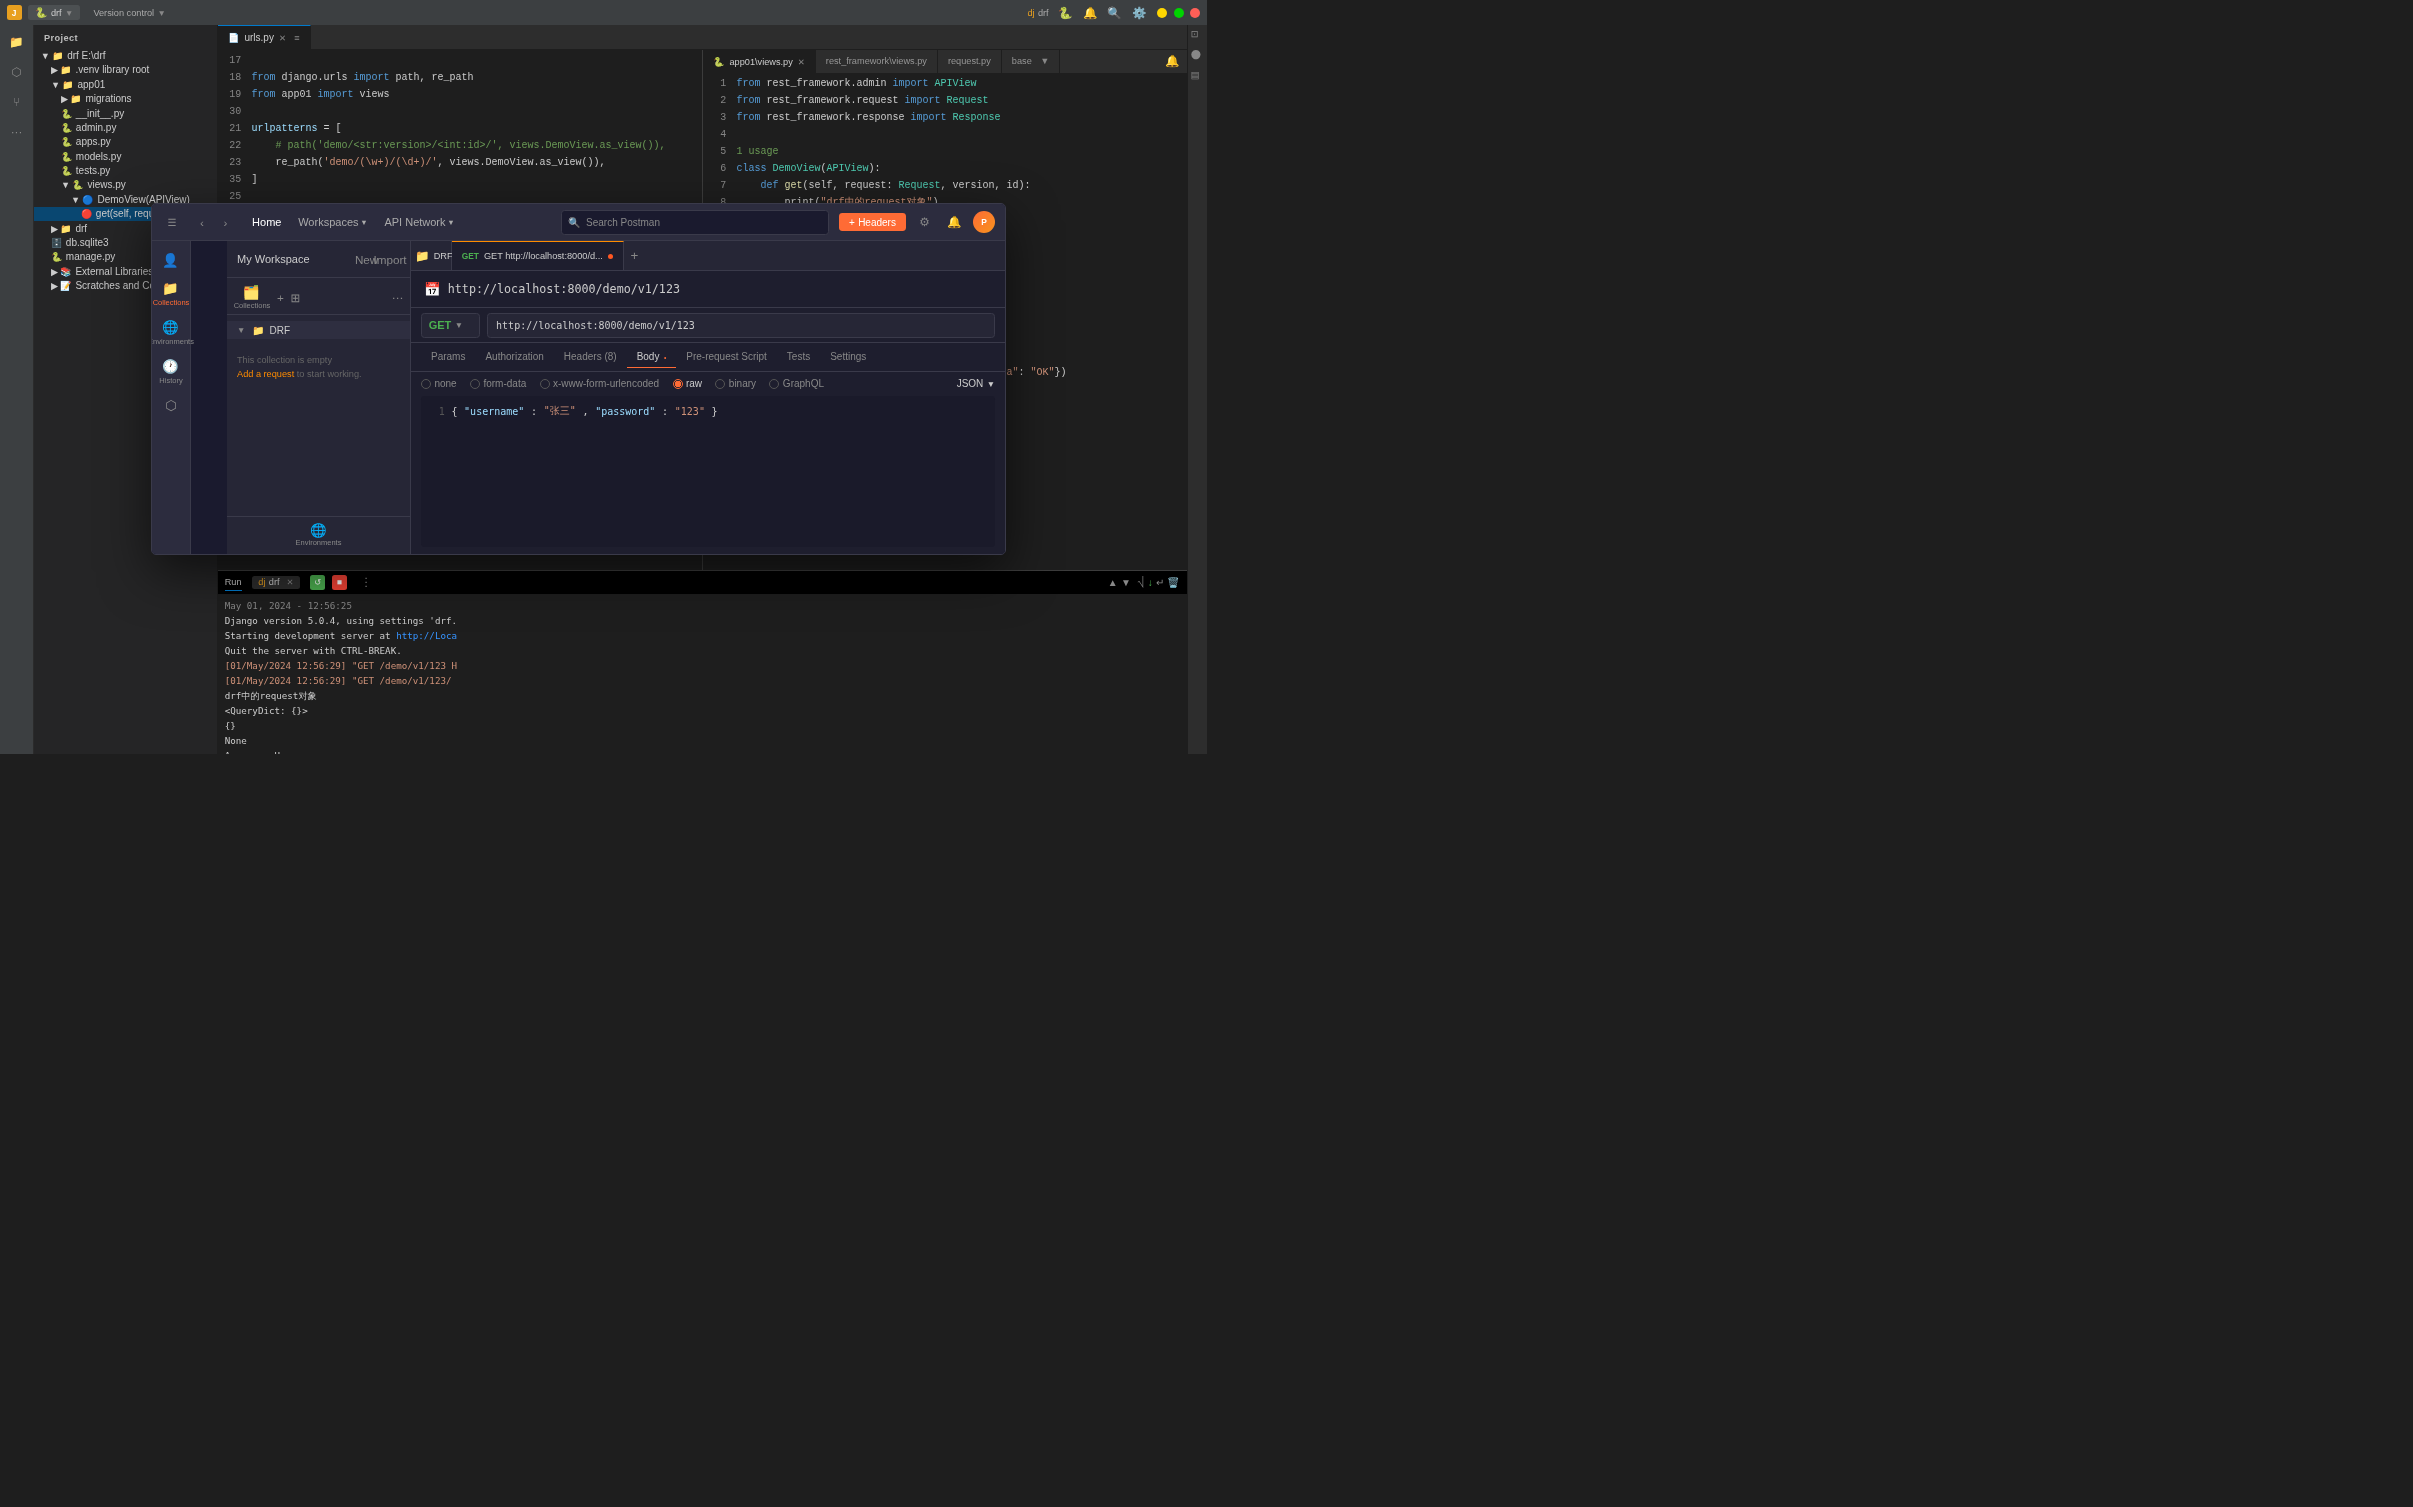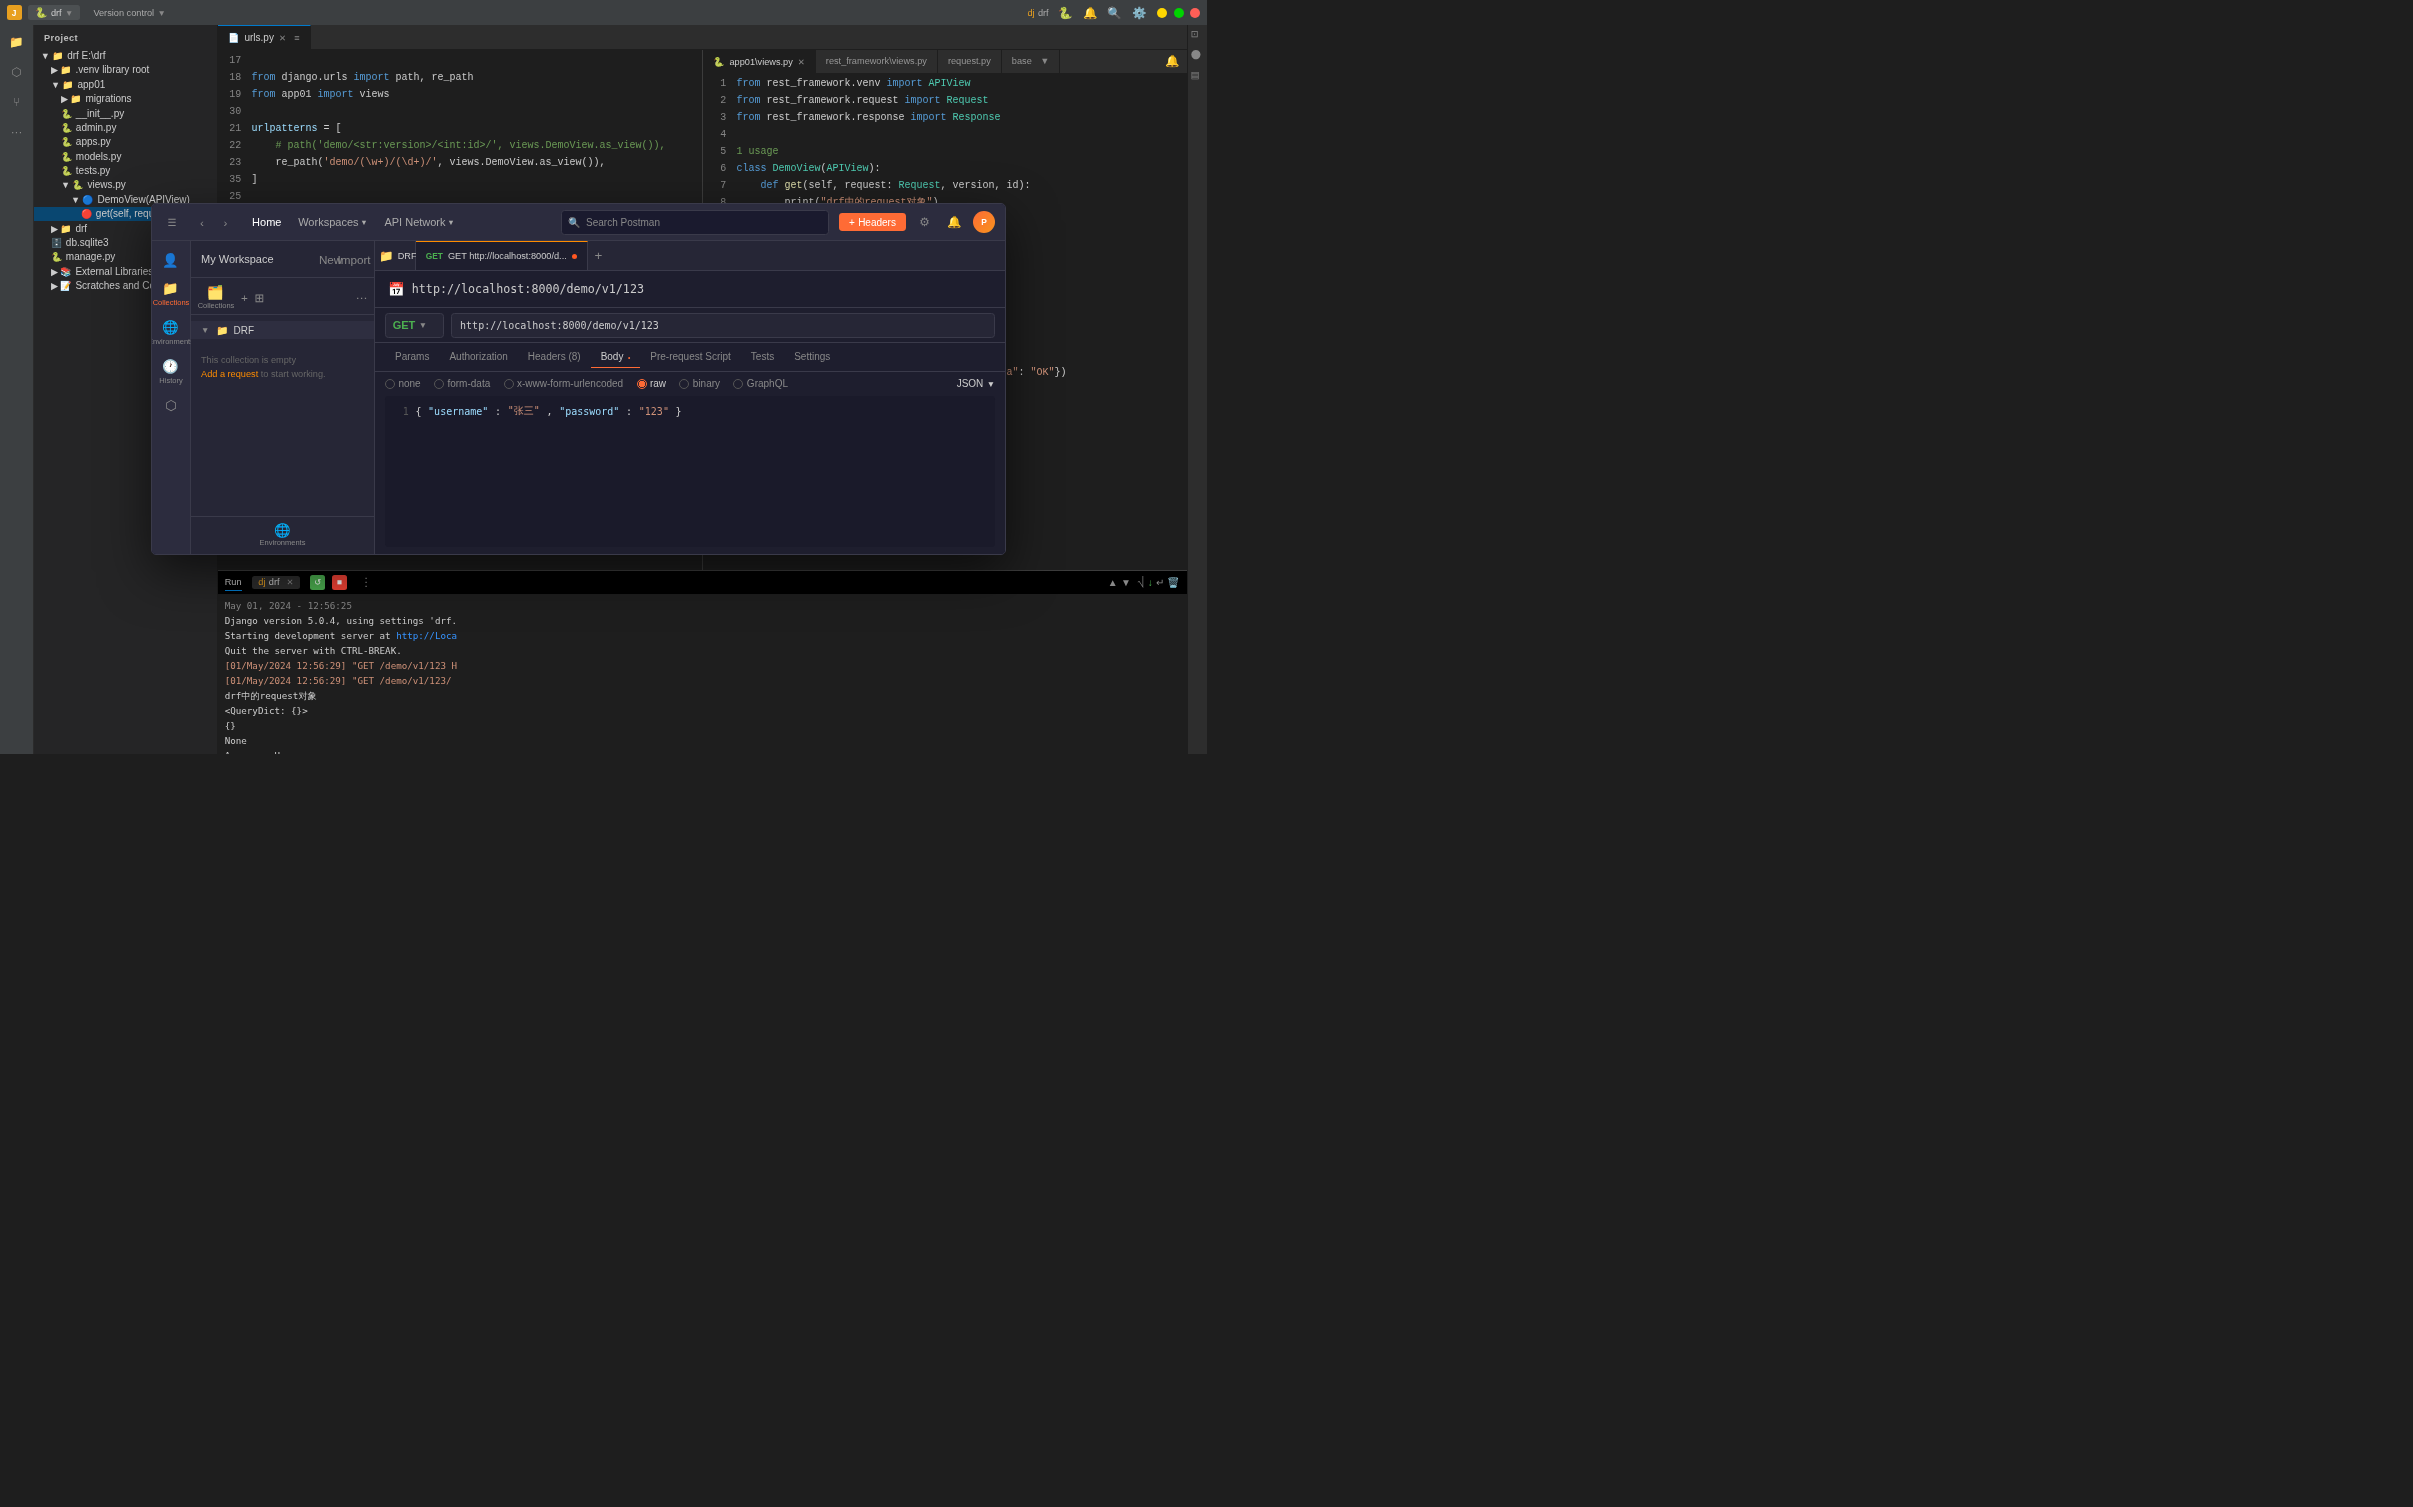--- a/index.html
+++ b/index.html
@@ -401,20 +401,21 @@
     .pm-sidebar-item.active .icon { color: #ff6b35; }
     .pm-sidebar-item.active .label { color: #ff6b35; }
 
     
     .pm-collections-panel {
       width: 184px;
       background: #262636;
       border-right: 0.8px solid #3a3a4a;
       display: flex;
       flex-direction: column;
+      margin-left: 36px;
     }
     .pm-panel-header {
       height: 37px;
       display: flex;
       align-items: center;
       padding: 0 10px;
       gap: 6.7px;
       border-bottom: 0.8px solid #3a3a4a;
     }
     .pm-workspace-label {
@@ -840,21 +841,21 @@
             <div class="line-number">11</div>
             <div class="line-number">12</div>
             <div class="line-number">13</div>
             <div class="line-number">14</div>
             <div class="line-number">15</div>
             <div class="line-number">16</div>
             <div class="line-number">17</div>
             <div class="line-number">18</div>
           </div>
           <div class="code-content">
-            <div class="code-line"><span class="kw">from</span><span> rest_framework.venv </span><span class="kw">import</span><span> </span><span class="cls">APIView</span></div>
+            <div class="code-line"><span class="kw">from</span><span> rest_framework.admin </span><span class="kw">import</span><span> </span><span class="cls">APIView</span></div>
             <div class="code-line"><span class="kw">from</span><span> rest_framework.request </span><span class="kw">import</span><span> </span><span class="cls">Request</span></div>
             <div class="code-line"><span class="kw">from</span><span> rest_framework.response </span><span class="kw">import</span><span> </span><span class="cls">Response</span></div>
             <div class="code-line"></div>
             <div class="code-line"><span class="cmt">1 usage</span></div>
             <div class="code-line"><span class="kw">class </span><span class="cls">DemoView</span><span>(</span><span class="cls">APIView</span><span>):</span></div>
             <div class="code-line"><span>    </span><span class="kw">def </span><span class="fn">get</span><span>(self, request: </span><span class="cls">Request</span><span>, version, id):</span></div>
             <div class="code-line"><span>        print(</span><span class="str">"drf中的request对象"</span><span>)</span></div>
             <div class="code-line"><span>        print(request.query_params)</span></div>
             <div class="code-line"><span>        print(request.data)</span></div>
             <div class="code-line"><span>        print(request.auth)</span></div>

